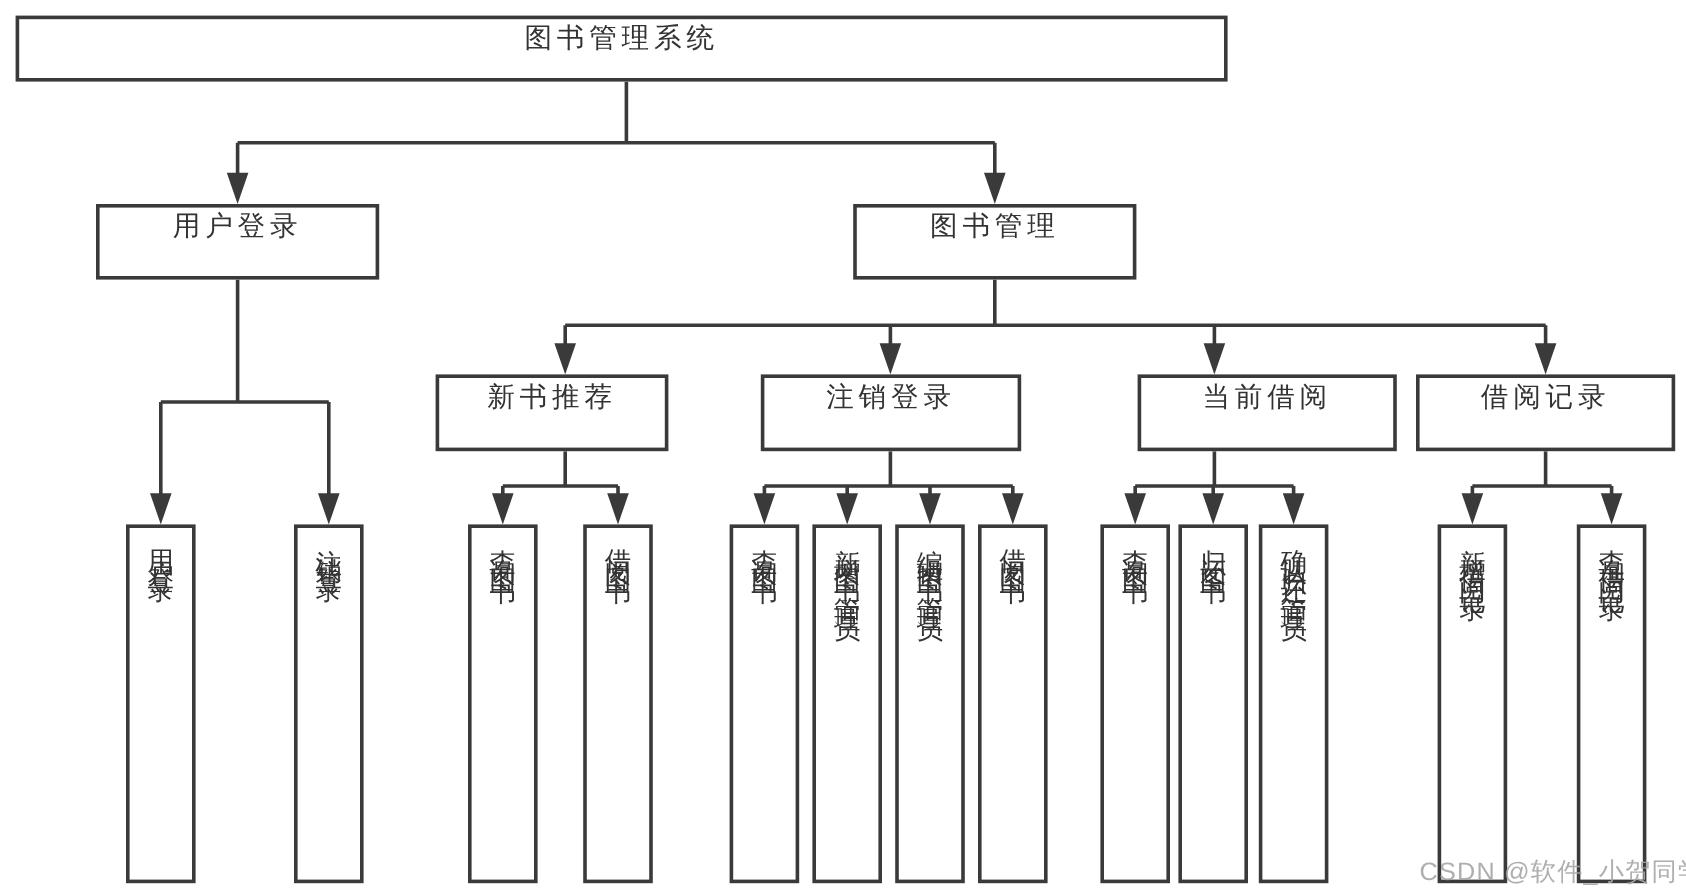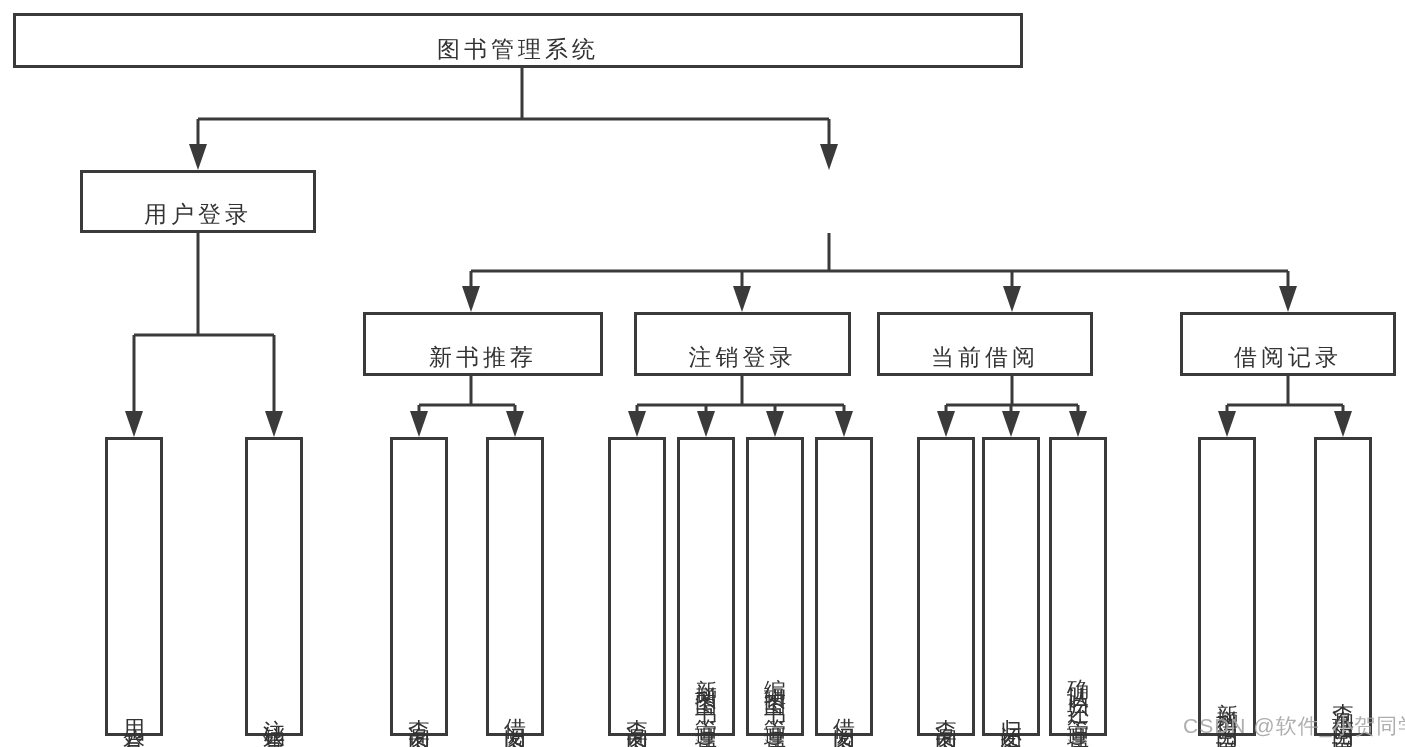--- a/index.html
+++ b/index.html
@@ -10,21 +10,21 @@
     font-family:"Liberation Sans", sans-serif;
     overflow:hidden;
   }
   .wires{position:absolute;left:0;top:0;width:1405px;height:747px;}
   .node{
     position:absolute;
     box-sizing:border-box;
     border:3px solid #3a3a3a;
     background:#ffffff;
     display:flex;
-    align-items:flex-end;
+    align-items:flex-start;
     justify-content:center;
     color:#333333;
   }
   .node.h span{
     font-size:23px;
     letter-spacing:4px;
     white-space:nowrap;
     color:#333333;
   }
   .node.v{top:437px;width:58px;height:299px;}
@@ -90,28 +90,31 @@
     </g>
   </svg>
 
   <div class="node h" style="left:13px;top:13px;width:1010px;height:55px">
     <span>图书管理系统</span>
   </div>
 
   <div class="node h" style="left:80px;top:170px;width:236px;height:63px">
     <span>用户登录</span>
   </div>
+  <div class="node h" style="left:711px;top:170px;width:236px;height:63px">
+    <span>图书管理</span>
+  </div>
 
-  <div class="node h" style="left:363px;top:312px;width:240px;height:64px">
+  <div class="node h" style="left:363px;top:312px;width:194px;height:64px">
     <span>新书推荐</span>
   </div>
   <div class="node h" style="left:634px;top:312px;width:217px;height:64px">
     <span>注销登录</span>
   </div>
-  <div class="node h" style="left:877px;top:312px;width:216px;height:64px">
+  <div class="node h" style="left:948px;top:312px;width:216px;height:64px">
     <span>当前借阅</span>
   </div>
   <div class="node h" style="left:1180px;top:312px;width:216px;height:64px">
     <span>借阅记录</span>
   </div>
 
   <div class="node v" style="left:105px">
     <span>用户登录</span>
   </div>
   <div class="node v" style="left:245px">

